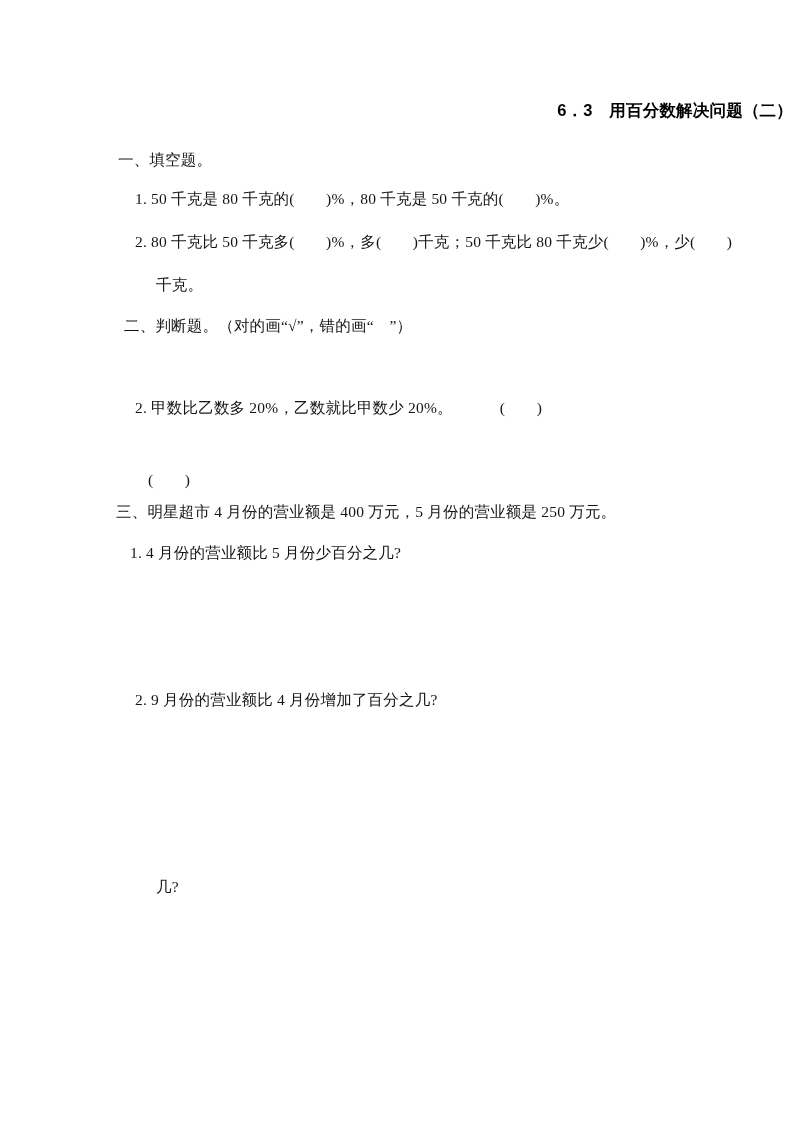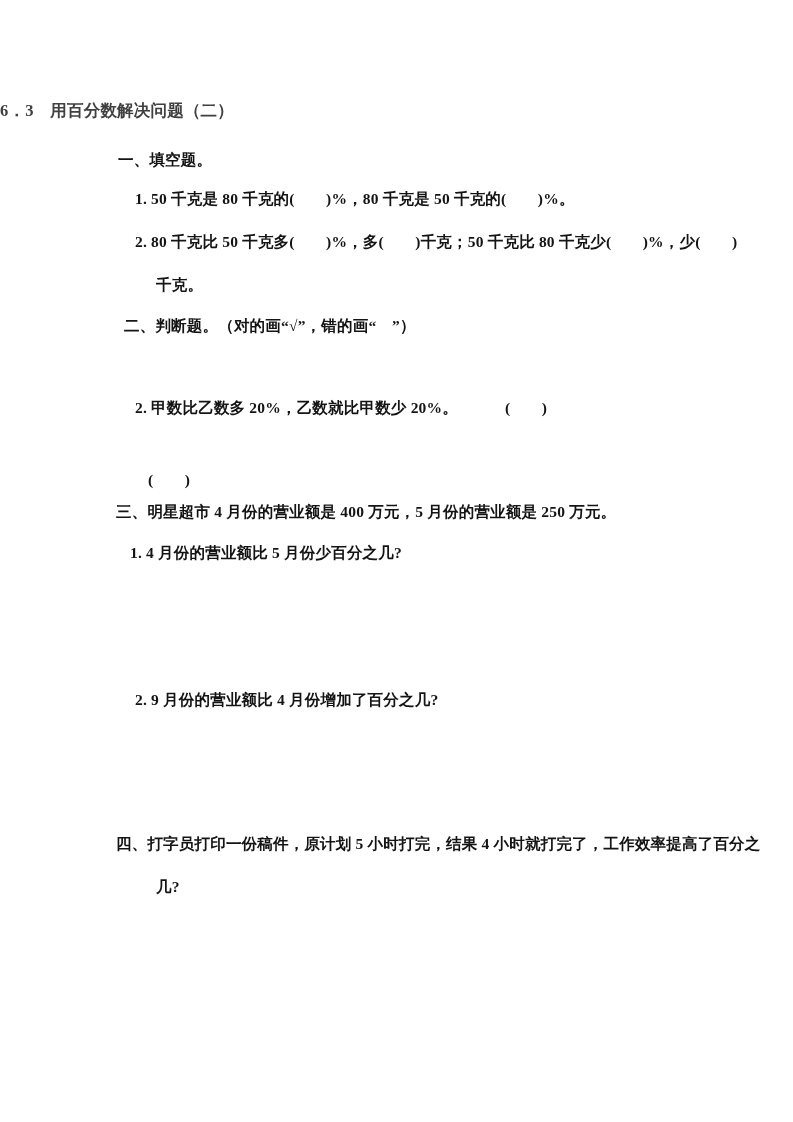--- a/index.html
+++ b/index.html
@@ -15,30 +15,29 @@
     overflow: hidden;
     font-family: "Liberation Serif", "DejaVu Serif", serif;
     font-size: 15.5px;
     color: #141414;
   }
   .line {
     position: absolute;
     white-space: pre;
     line-height: 21px;
     letter-spacing: 0.2px;
-    font-weight: bold;
   }
   .title {
     left: 0;
     width: 100%;
-    text-align: left;
+    text-align: right;
     font-weight: 700;
     font-size: 16.5px;
-    font-family: Liberation Serif, serif;
-    color: #404040;
+    font-family: Liberation Sans, sans-serif;
+    color: #000000;
   }
   .section-header { }
   .item { }
   .cont { }
 </style>
 </head>
 <body>
 
 <div class="page">
 
@@ -50,16 +49,15 @@
   <div class="line cont" style="left:156px; top:274px">千克。</div>
 
   <div class="line section-header" style="left:124px; top:315px">二、判断题。（对的画“√”，错的画“　”）</div>
   <div class="line item" style="left:135px; top:397px">2. 甲数比乙数多 20%，乙数就比甲数少 20%。　　　(　　)</div>
   <div class="line cont" style="left:148px; top:469px">(　　)</div>
 
   <div class="line section-header" style="left:116px; top:501px">三、明星超市 4 月份的营业额是 400 万元，5 月份的营业额是 250 万元。</div>
   <div class="line item" style="left:130px; top:542px">1. 4 月份的营业额比 5 月份少百分之几?</div>
   <div class="line item" style="left:135px; top:689px">2. 9 月份的营业额比 4 月份增加了百分之几?</div>
 
-  <div class="line section-header" style="left:116px; top:833px">四、打字员打印一份稿件，原计划 5 小时打完，结果 4 小时就打完了，工作效率提高了百分之</div>
   <div class="line cont" style="left:156px; top:876px">几?</div>
 
 </div>
 
 </body></html>

